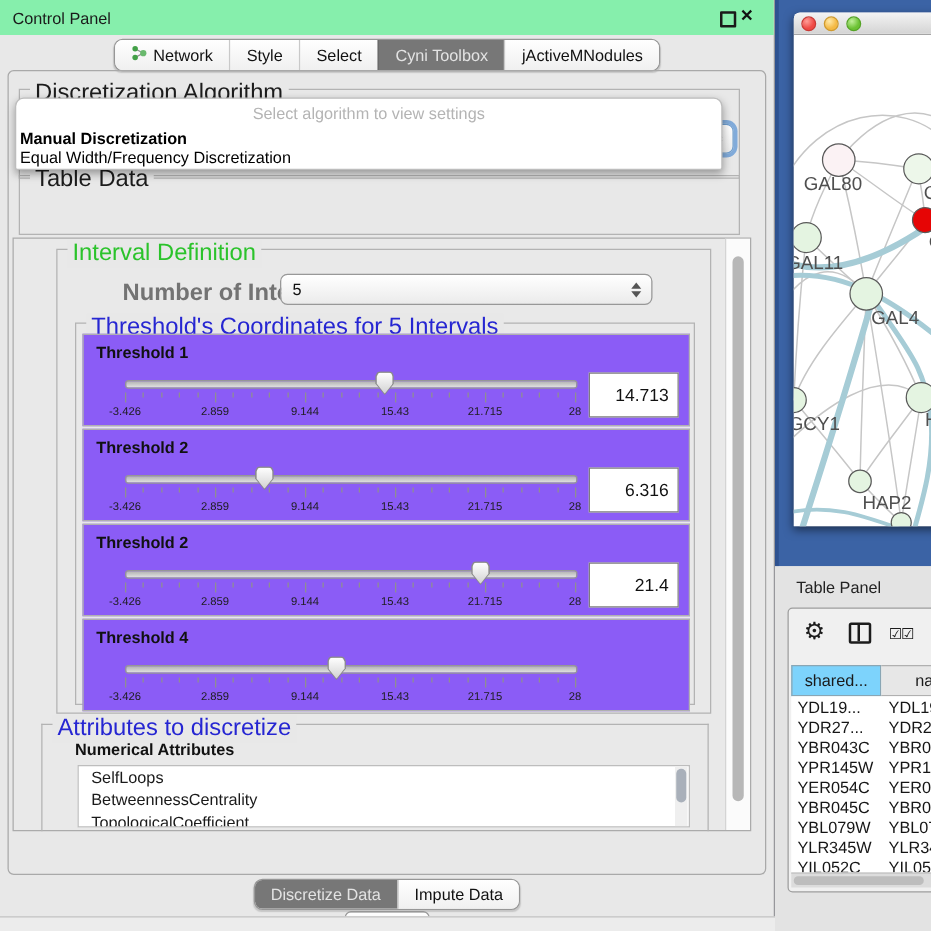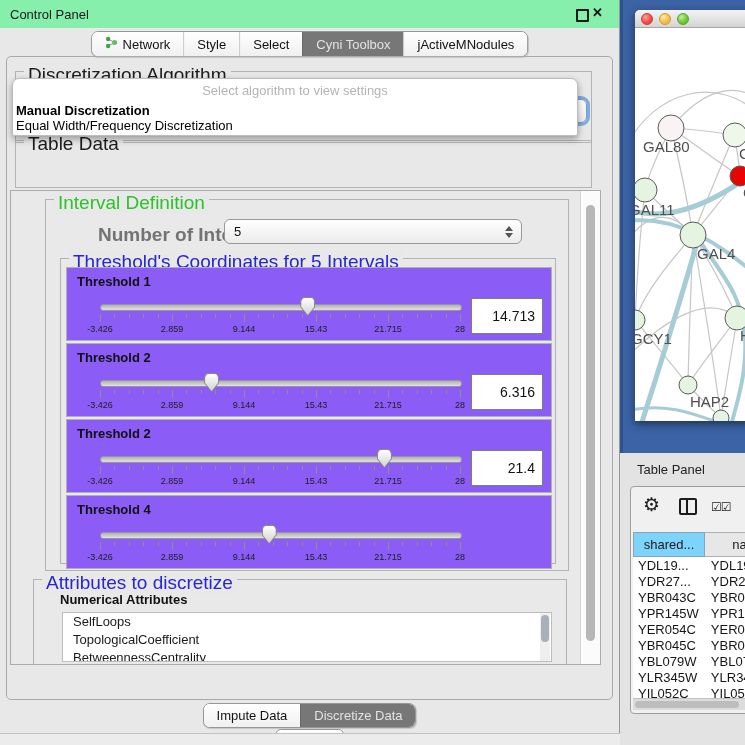--- a/index.html
+++ b/index.html
@@ -326,43 +326,43 @@
             </div>
         </div>
       </div>
 
       <div class="group" style="left:22px;top:388px;width:534px;height:86px;border-bottom:none">
         <span class="group-label blue">Attributes to discretize</span>
         <span class="attr-heading">Numerical Attributes</span>
         <div class="listbox">
           <div id="attr-items">
               <div class="li">SelfLoops</div>
+              <div class="li">BetweennessCentrality</div>
               <div class="li">TopologicalCoefficient</div>
-              <div class="li">BetweennessCentrality</div>
             </div>
           <div class="list-scroll">
               <div class="thumb"></div>
             </div>
         </div>
       </div>
 
       <div class="vscroll">
           <div class="thumb"></div>
         </div>
     </div>
 
     <button class="apply-btn">Apply</button>
   </div>
 
   <div class="seg-bar botbar" id="bottom-tabs">
+      <div class="seg sel">
+        <span>Discretize Data</span>
+      </div>
       <div class="seg">
         <span>Impute Data</span>
-      </div>
-      <div class="seg sel">
-        <span>Discretize Data</span>
       </div>
     </div>
   <div class="bottom-strip"></div>
 
   <div class="popup">
     <div class="hint">Select algorithm to view settings</div>
     <div id="popup-items">
         <div class="it b" style="top: 24px;">Manual Discretization</div>
         <div class="it" style="top: 39px;">Equal Width/Frequency Discretization</div>
       </div>

